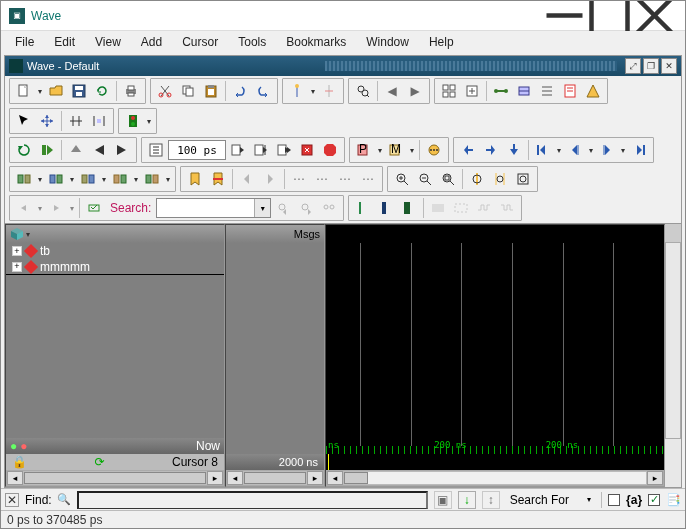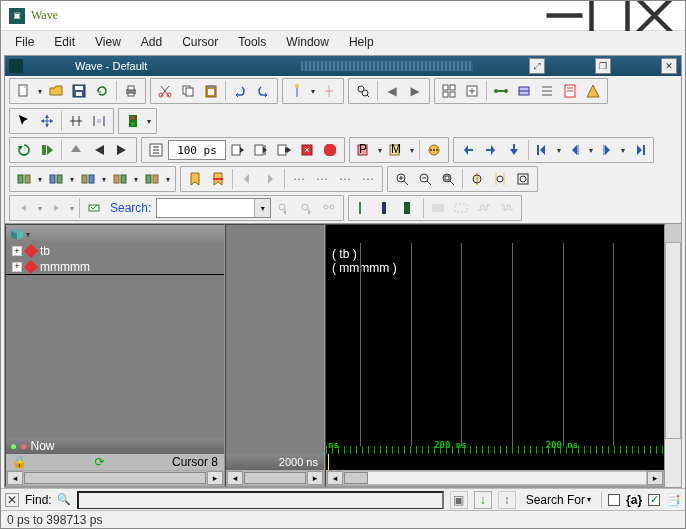--- a/index.html
+++ b/index.html
@@ -1,45 +1,45 @@
 <!DOCTYPE html>
 <html><head>
 <meta charset="utf-8">
 <style>
 * { box-sizing: border-box; margin: 0; padding: 0; font-family: "Segoe UI", Tahoma, sans-serif; font-size: 12px; }
 body { background: #f0f0f0; width: 686px; height: 529px; overflow: hidden; display: flex; flex-direction: column; border: 1px solid #888; }
 
 
 .titlebar { height: 30px; background: #fff; display: flex; align-items: center; padding: 0 8px; border-bottom: 1px solid #ddd; }
 .titlebar .app-icon { width: 16px; height: 16px; background: #1a5a5a; margin-right: 6px; display: inline-flex; align-items: center; justify-content: center; color: #fff; font-size: 8px; }
-.titlebar .title { flex: 1; color: #4d7c0f; font-family: Liberation Serif, serif; }
+.titlebar .title { flex: 1; color: #0f766e; }
 .winbtn { width: 45px; height: 28px; display: flex; align-items: center; justify-content: center; color: #555; }
 
 
 .menubar { height: 22px; background: #f0f0f0; display: flex; align-items: center; padding: 0 4px; gap: 0; }
 .menubar .menu { padding: 3px 10px; color: #222; }
 
 
 .subwin { display: flex; flex-direction: column; background: #f0f0f0; margin: 2px 3px 0 3px; flex: 1; min-height: 0; border: 1px solid #999; }
-.subwin-title { height: 20px; background: linear-gradient(#2b5f80, #1a4a66); color: #fff; display: flex; align-items: center; padding: 0 4px; gap: 48px; }
+.subwin-title { height: 20px; background: linear-gradient(#2b5f80, #1a4a66); color: #fff; display: flex; align-items: center; padding: 0 4px; }
 .subwin-title .icon { width: 14px; height: 14px; background: #0a3a3a; margin-right: 4px; }
 .subwin-title .label { flex: 1; font-size: 11px; }
 .subwin-title .stripe { flex: 1; height: 10px; background: repeating-linear-gradient(90deg, #4a7a9a 0 2px, #2b5f80 2px 4px); margin: 0 6px; }
 .sw-btn { width: 16px; height: 16px; background: #eee; border: 1px solid #888; margin-left: 2px; display:flex;align-items:center;justify-content:center; color:#333; font-size:9px; line-height:1; }
 
 
 .toolbars { background: #f0f0f0; padding: 2px 4px; display: flex; flex-direction: column; gap: 3px; }
 .tb-row { display: flex; flex-wrap: wrap; gap: 4px; align-items: center; }
 .tb-group { display: flex; align-items: center; border: 1px solid #aaa; background: #f0f0f0; padding: 1px 3px; gap: 1px; border-radius: 1px; }
 .tb-btn { width: 22px; height: 22px; display: flex; align-items: center; justify-content: center; position: relative; }
 .tb-btn svg { width: 16px; height: 16px; }
 .tb-sep { width: 1px; height: 20px; background: #bbb; margin: 0 2px; }
 .tb-dd { width: 8px; font-size: 8px; color: #333; display:flex;align-items:center;justify-content:center; }
 .tb-input { width: 58px; height: 20px; border: 1px solid #888; background: #fff; text-align: center; font-family: monospace; font-size: 11px; }
-.search-lbl { color: #1d4ed8; padding: 0 4px; }
+.search-lbl { color: #be185d; padding: 0 4px; }
 .search-combo { width: 115px; height: 20px; border: 1px solid #888; background: #fff; display:flex;align-items:center;justify-content:flex-end; }
 .search-combo .dd { width:16px;height:18px;background:#e8e8e8;border-left:1px solid #aaa;display:flex;align-items:center;justify-content:center;font-size:8px; }
 
 
 .panes { display: flex; flex: 1; min-height: 0; background: #888; border-top: 1px solid #999; }
 .pane { display: flex; flex-direction: column; background: #808080; border: 1px inset #999; }
 .pane-tree { width: 220px; }
 .pane-msgs { width: 100px; }
 .pane-wave { flex: 1; }
 .pane-hdr { height: 18px; background: linear-gradient(#a0a0a0,#808080); color: #000; display:flex;align-items:center;justify-content:flex-end;padding:0 4px; font-size:11px; }
@@ -54,36 +54,36 @@
 
 .wave-body { background:#000; position:relative; height:100%; }
 .wave-labels { position:absolute; top:4px; left:6px; color:#fff; font-family: monospace; font-size:11px; }
 .wave-grid { position:absolute; inset:0; }
 .wave-grid .vline { position:absolute; top:0; bottom:0; width:1px; background:#666; }
 .bot-col { display:flex;flex-direction:column; }
 .now-row { height:16px; background: linear-gradient(#888,#666); color:#fff; display:flex;align-items:center;justify-content:flex-end;padding:0 6px; font-size:11px; }
 .cursor-row { height:16px; background:#bbb; color:#000; display:flex;align-items:center;justify-content:flex-end;padding:0 6px; font-size:11px; }
 .now-left { justify-content:flex-start; gap:3px; padding:0 4px; }
 .timeaxis { height:16px; background:#000; position:relative; flex:1; }
-.timeaxis .tick { position:absolute; bottom:4px; color:#0c0; font-size:9px; font-family:monospace;font-weight:bold; }
+.timeaxis .tick { position:absolute; bottom:4px; color:#0c0; font-size:9px; font-family:monospace; }
 .timeaxis-scale { height:8px; background: repeating-linear-gradient(90deg, #0a0 0 1px, #000 1px 6px); }
 .cursor-wave { height:16px; background:#000; position:relative; }
 .cursor-line { position:absolute; top:0;bottom:0;width:1px;background:#ff0; }
 
 .hscroll { height:16px; background:#e8e8e8; display:flex;align-items:center; border:1px solid #aaa; }
 .hs-btn { width:16px;height:14px;background:#e0e0e0;border:1px solid #999;display:flex;align-items:center;justify-content:center;font-size:9px; }
 .hs-track { flex:1;height:14px;background:#f0f0f0;border:1px solid #bbb;position:relative; }
 .hs-thumb { position:absolute; top:0; height:12px; background:#ccc; border:1px solid #888; }
 
 
 .findbar { height:22px; background:#f0f0f0; border-top:1px solid #bbb; display:flex;align-items:center;padding:0 4px;gap:6px; }
 .findbar .x { width:14px;height:14px;display:flex;align-items:center;justify-content:center;color:#333; border:1px solid #999; }
 .find-input { flex:1; height:18px; border-bottom:1px solid #333; background:transparent; padding:0 4px; }
 .findbar .fbtn { width:18px;height:18px;display:flex;align-items:center;justify-content:center;border:1px solid #aaa; }
-.findbar .flbl { padding:0 4px; display:flex;align-items:center;gap:2px; }
+.findbar .flbl { padding:0 4px; display:flex;align-items:center;gap:18px; }
 
 .status { height:18px; background:#f0f0f0; border-top:1px solid #bbb; display:flex;align-items:center;padding:0 6px; color:#333; font-size:11px; }
 
 .chk { width:12px;height:12px;border:1px solid #555;background:#fff;display:inline-block; }
 .dis { opacity:.55; }
 </style>
 </head>
 <body>
 
 <div class="titlebar">
@@ -107,20 +107,21 @@
   </div>
 </div>
 
 <div class="menubar">
   <div class="menu">File</div>
   <div class="menu">Edit</div>
   <div class="menu">View</div>
   <div class="menu">Add</div>
   <div class="menu">Cursor</div>
   <div class="menu">Tools</div>
+  <div class="menu">Bookmarks</div>
   <div class="menu">Window</div>
   <div class="menu">Help</div>
 </div>
 
 <div class="subwin">
   <div class="subwin-title">
     <span class="icon"></span>
     <span class="label">Wave - Default</span>
     <span class="stripe"></span>
     <span class="sw-btn">⤢</span>
@@ -689,58 +690,55 @@
         <div class="tree-row sel">
           <span class="expander">+</span>
           <span class="diamond"></span>
           <span>mmmmm</span>
         </div>
       </div>
       <div class="bot-col">
         <div class="now-row now-left">
           <span style="color:#6f6">●</span>
           <span style="color:#f66">●</span>
-          <span style="flex:1;text-align:left">Now</span>
+          <span style="flex:1;text-align:right">Now</span>
         </div>
         <div class="cursor-row">
           <span style="margin-right:auto">🔒</span>
           <span style="margin-right:auto;color:#0a0">⟳</span>
           <span>Cursor 8</span>
         </div>
         <div class="hscroll">
           <div class="hs-btn">◂</div>
           <div class="hs-track">
               <div class="hs-thumb" style="left:0;width:100%"></div>
             </div>
           <div class="hs-btn">▸</div>
         </div>
       </div>
     </div>
 
     <div class="pane pane-msgs">
+      <div class="pane-hdr">Msgs</div>
       <div class="pane-body"></div>
       <div class="bot-col">
         <div class="now-row">2000 ns</div>
         <div class="hscroll">
           <div class="hs-btn">◂</div>
           <div class="hs-track">
               <div class="hs-thumb" style="left:0;width:100%"></div>
             </div>
           <div class="hs-btn">▸</div>
         </div>
       </div>
     </div>
 
     <div class="pane pane-wave">
       <div class="pane-hdr" style="background:#000"></div>
       <div class="pane-body wave-body">
-        <div class="wave-labels">
-          <div>( tb )</div>
-          <div>( mmmmm )</div>
-        </div>
         <div class="wave-grid">
           <div class="vline" style="left:10%"></div>
           <div class="vline" style="left:25%"></div>
           <div class="vline" style="left:40%"></div>
           <div class="vline" style="left:55%"></div>
           <div class="vline" style="left:70%"></div>
           <div class="vline" style="left:85%"></div>
         </div>
       </div>
       <div class="bot-col">
@@ -788,14 +786,14 @@
   <span style="width:1px;height:16px;background:#bbb"></span>
   <span class="chk"></span>
   <span style="font-weight:bold">{a}</span>
   <span class="chk" style="background:linear-gradient(#fff,#fff);position:relative">
       <span style="position:absolute;left:1px;top:-2px;color:#0a7a2a;font-size:11px">✓</span>
     </span>
   <span style="color:#2a5ab0">📑</span>
 </div>
 
 <div class="status">
-  <span>0 ps to 398713 ps</span>
+  <span>0 ps to 370485 ps</span>
 </div>
 
 </body></html>

